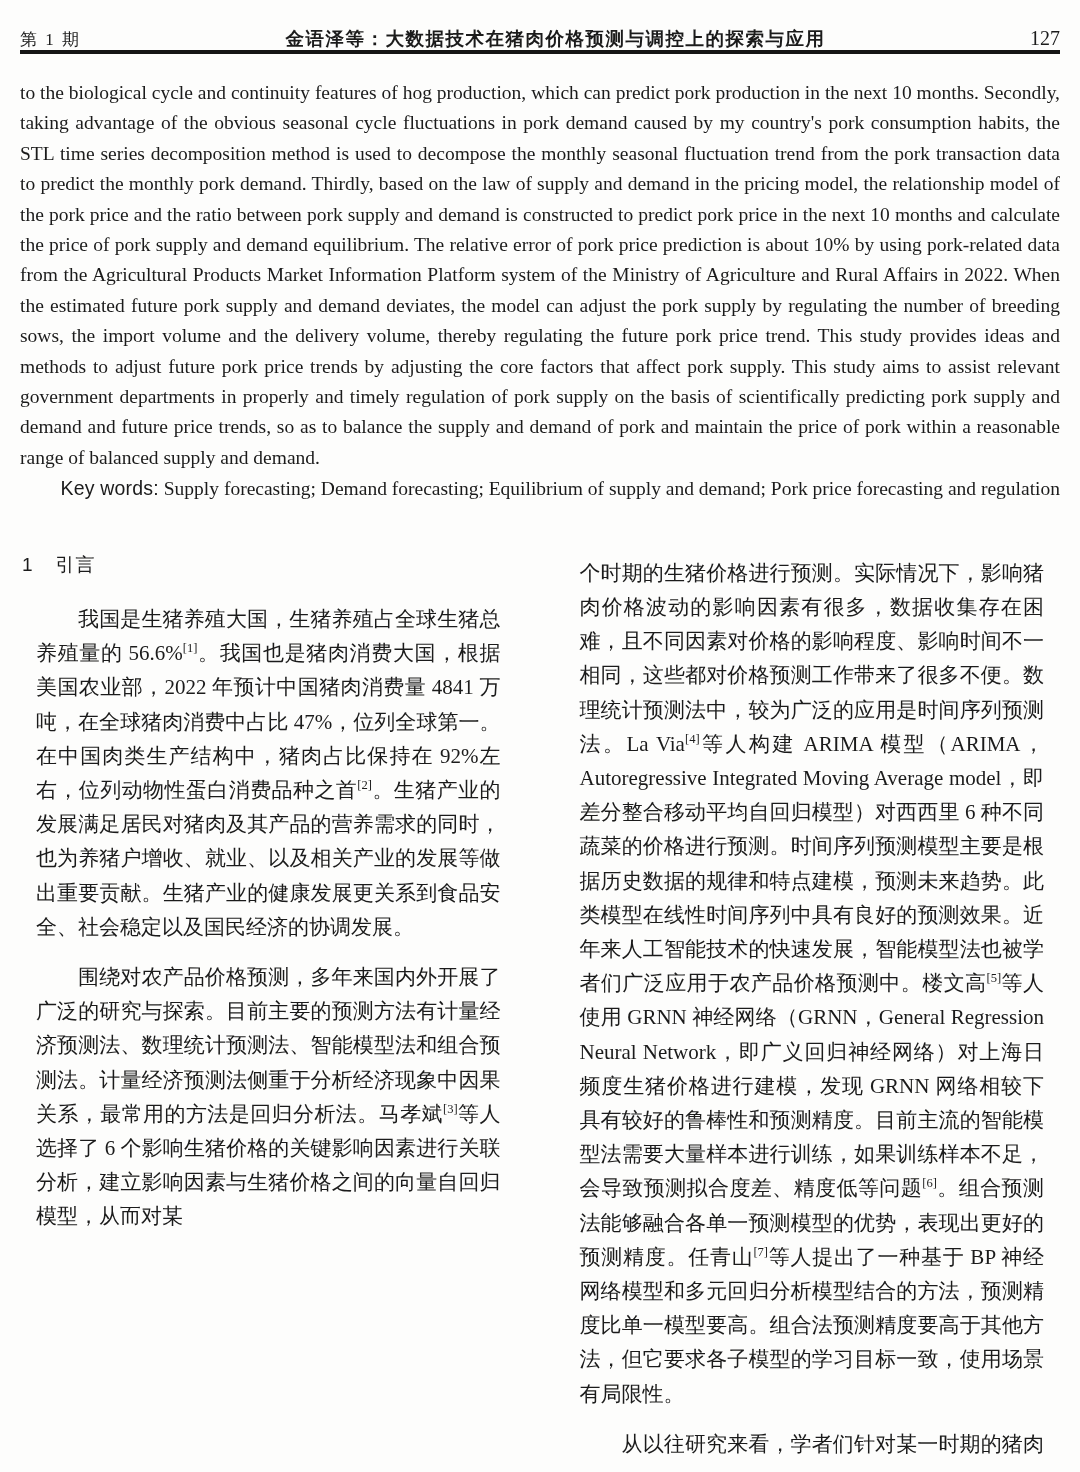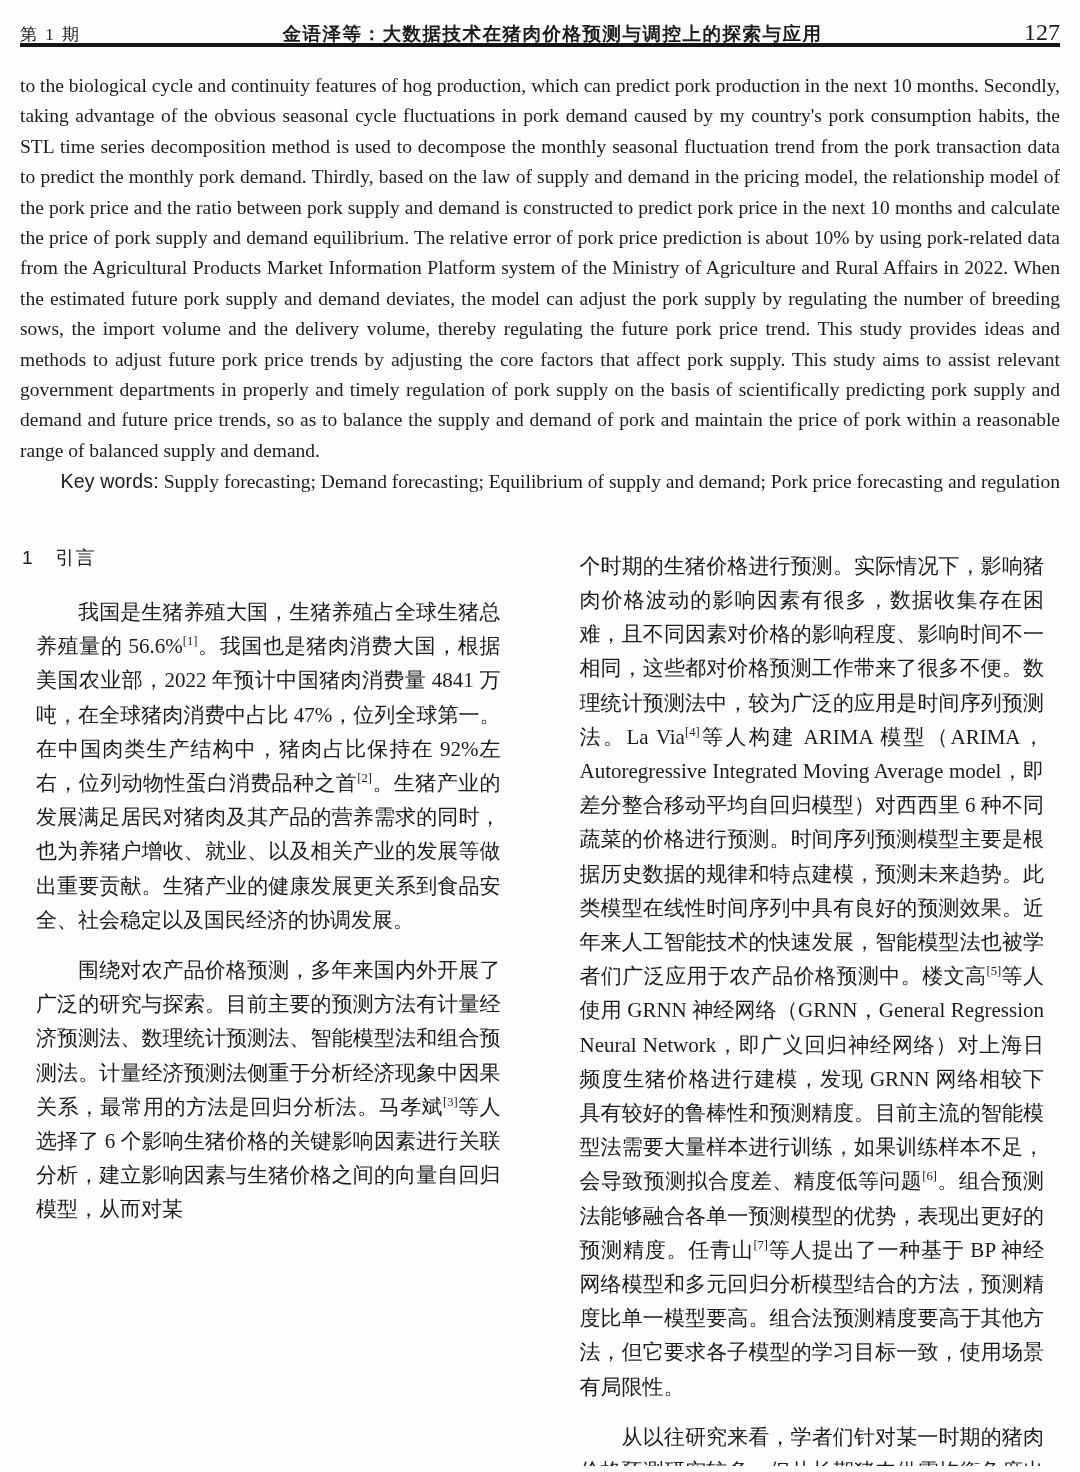--- a/index.html
+++ b/index.html
@@ -2,34 +2,34 @@
 <html lang="zh"><head>
 <meta charset="utf-8">
 <style>
   * { margin: 0; padding: 0; box-sizing: border-box; }
   html, body { width: 1080px; height: 1472px; overflow: hidden; }
   body {
     background: #fdfdfc;
     color: #1b1b1b;
     font-family: "Liberation Serif", serif;
   }
-  .page { width: 1080px; height: 1466px; padding: 8px 20px; overflow: hidden; }
+  .page { width: 1080px; height: 1466px; padding: 15px 20px; overflow: hidden; }
 
   
   .pagehead {
     display: flex; justify-content: space-between; align-items: baseline;
     padding-top: 11px; height: 34px;
   }
   .issue { font-size: 17px; letter-spacing: 2px; }
   .running-title {
     font-family: Liberation Sans, sans-serif;
     font-weight: 700; font-size: 18.5px; letter-spacing: 1.5px;
     flex: 1; text-align: center;
   }
-  .folio { font-size: 24px; }
+  .folio { font-size: 20px; }
   .header-rule { height: 4px; background: #151515; margin-top: 1px; }
 
   
   .abstract-block { margin-top: 24px; }
   .abstract-text {
     font-size: 19.5px; line-height: 30.4px;
     text-align: justify; text-justify: inter-word; margin-top: 23px;
   }
   .keywords-line { font-size: 19.5px; line-height: 30.4px; text-align: right; }
   .kw-label { font-family: "Liberation Sans", sans-serif; letter-spacing: .2px; }

